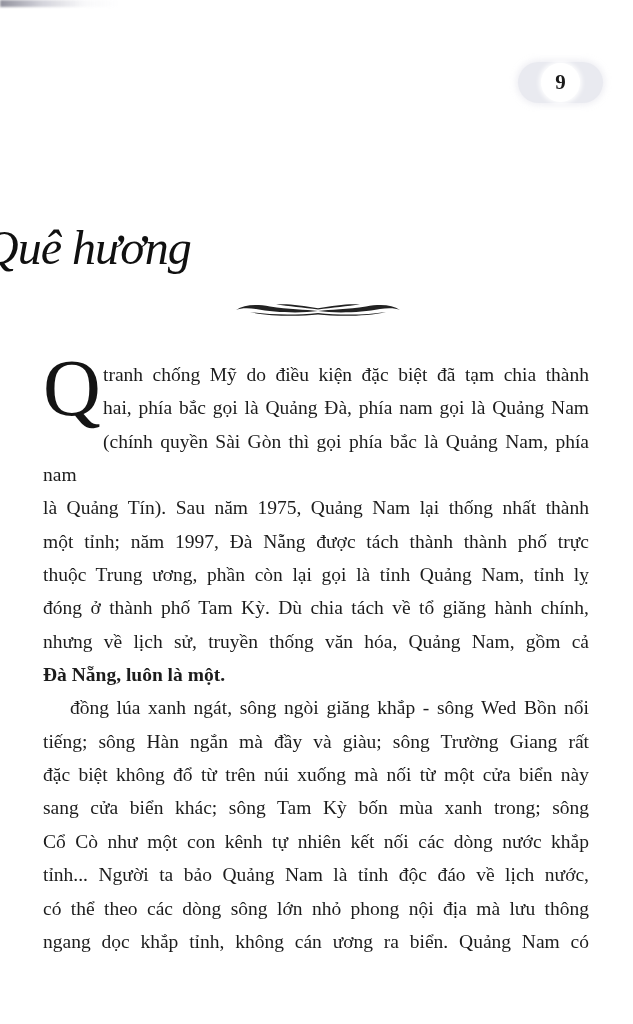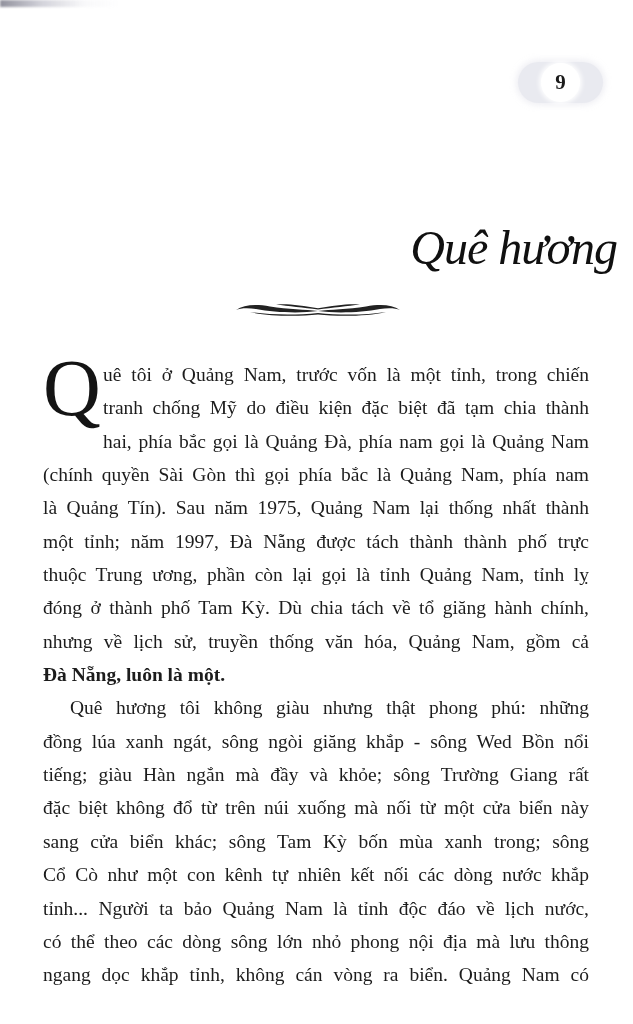--- a/index.html
+++ b/index.html
@@ -37,21 +37,21 @@
     display:flex; align-items:center; justify-content:center;
   }
   .page-number {
     font-size:21px; font-weight:bold; color:#1a1a1a;
     font-family:"Liberation Serif","DejaVu Serif",serif;
   }
 
   
   .chapter-title {
     position:absolute; top:220px; left:0; width:100%;
-    text-align:right;
+    text-align:left;
   }
   .chapter-title span {
     position:relative; left:-16px;
     font-style:italic;
     font-size:48px;
     letter-spacing:-1px;
     color:#101010;
     white-space:nowrap;
   }
 
@@ -115,37 +115,35 @@
           <path d="M84 9.5 C 70 8, 54 6.2, 42 4.6 C 52 3.2, 68 5.6, 84 8.2 Z"></path>
           <path d="M84 13 C 62 15.5, 34 15, 16 12 C 34 16.5, 64 16.6, 84 14.6 Z"></path>
         </g>
       </g>
     </svg>
   </div>
 
   <div class="body-text">
     <div class="paragraph para-1">
       <span class="dropcap">Q</span>
-    <div class="line">uê tôi ở Quảng Nam, trước vốn là một tỉnh, trong chiến</div>
         <div class="line">tranh chống Mỹ do điều kiện đặc biệt đã tạm chia thành</div>
         <div class="line">hai, phía bắc gọi là Quảng Đà, phía nam gọi là Quảng Nam</div>
         <div class="line">(chính quyền Sài Gòn thì gọi phía bắc là Quảng Nam, phía nam</div>
         <div class="line">là Quảng Tín). Sau năm 1975, Quảng Nam lại thống nhất thành</div>
         <div class="line">một tỉnh; năm 1997, Đà Nẵng được tách thành thành phố trực</div>
         <div class="line">thuộc Trung ương, phần còn lại gọi là tỉnh Quảng Nam, tỉnh lỵ</div>
         <div class="line">đóng ở thành phố Tam Kỳ. Dù chia tách về tổ giăng hành chính,</div>
         <div class="line">nhưng về lịch sử, truyền thống văn hóa, Quảng Nam, gồm cả</div>
         <div class="line">Đà Nẵng, luôn là một.</div>
       </div>
     <div class="paragraph para-2">
-        <div class="line">Quê hương tôi không giàu nhưng thật phong phú: những</div>
         <div class="line">đồng lúa xanh ngát, sông ngòi giăng khắp - sông Wed Bồn nổi</div>
-        <div class="line">tiếng; giàu Hàn ngắn mà đầy và khỏe; sông Trường Giang rất</div>
+        <div class="line">tiếng; sông Hàn ngắn mà đầy và giàu; sông Trường Giang rất</div>
         <div class="line">đặc biệt không đổ từ trên núi xuống mà nối từ một cửa biển này</div>
         <div class="line">sang cửa biển khác; sông Tam Kỳ bốn mùa xanh trong; sông</div>
         <div class="line">Cổ Cò như một con kênh tự nhiên kết nối các dòng nước khắp</div>
         <div class="line">tỉnh... Người ta bảo Quảng Nam là tỉnh độc đáo về lịch nước,</div>
         <div class="line">có thể theo các dòng sông lớn nhỏ phong nội địa mà lưu thông</div>
-        <div class="line">ngang dọc khắp tỉnh, không cán vòng ra biển. Quảng Nam có</div>
+        <div class="line">ngang dọc khắp tỉnh, không cán ương ra biển. Quảng Nam có</div>
       </div>
   </div>
 
 </div>
 
 </body></html>

